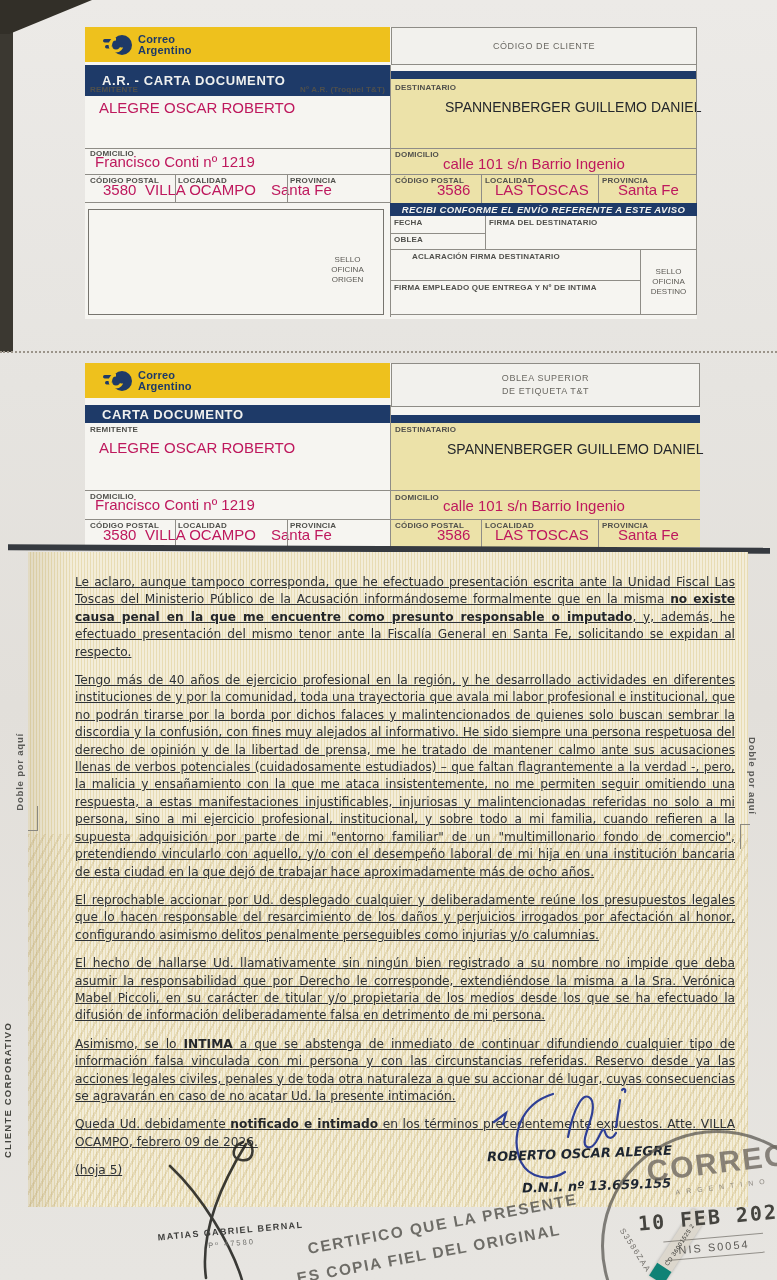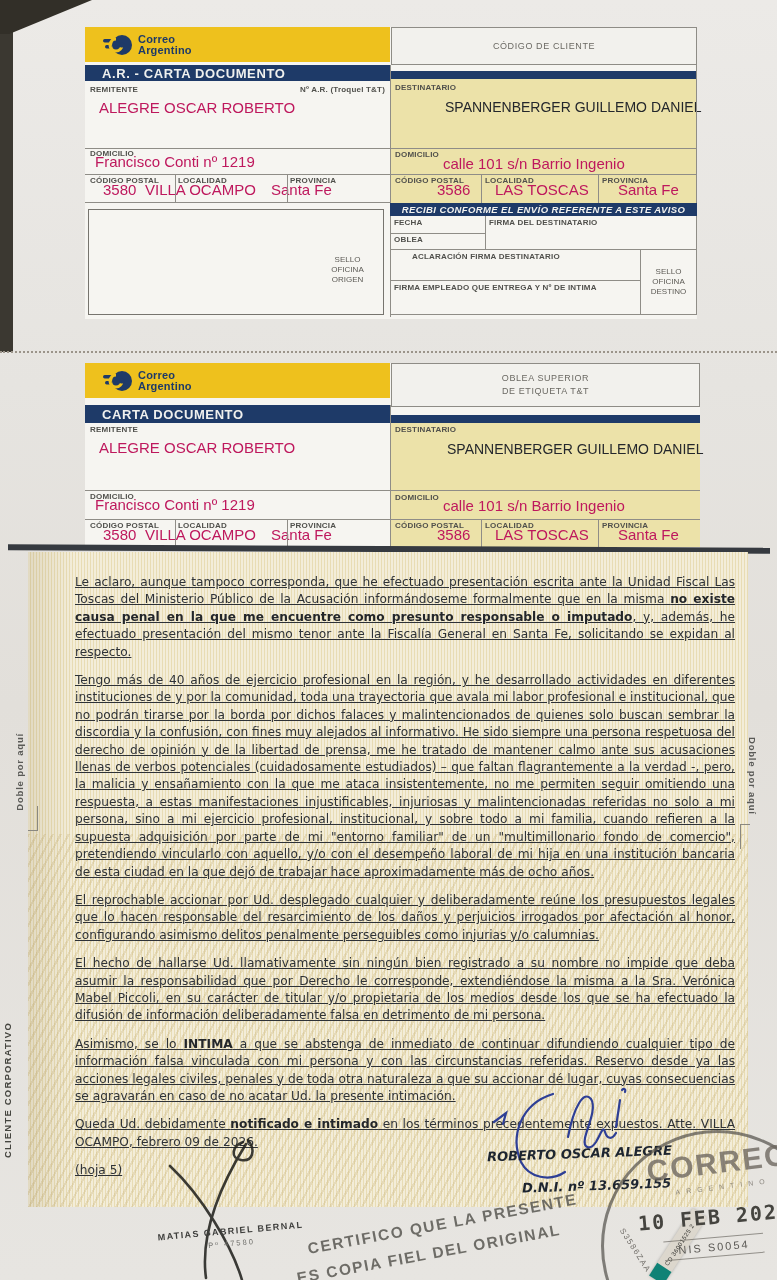--- a/index.html
+++ b/index.html
@@ -100,21 +100,21 @@
         </svg>
         <div class="logo-text">
           <div>Correo</div>
             <div>Argentino</div>
         </div>
       </div>
     </div>
     <div class="codebox" style="left:306px;top:0;width:306px;height:38px;">
         <span>CÓDIGO DE CLIENTE</span>
       </div>
-    <div class="titlebar" style="left:0;top:38px;width:305px;height:16px;">A.R. - CARTA DOCUMENTO</div>
+    <div class="titlebar" style="left:0;top:38px;width:305px;height:31px;">A.R. - CARTA DOCUMENTO</div>
     <div class="navystrip" style="left:306px;top:44px;width:306px;height:8px;"></div>
     <div class="creambg" style="left:306px;top:52px;width:306px;height:124px;"></div>
 
     <div class="fl" style="left:5px;top:58px;">REMITENTE</div>
     <div class="fl" style="left:180px;top:58px;width:120px;text-align:right;">Nº A.R. (Troquel T&amp;T)</div>
     <div class="fv" style="left:14px;top:72px;">ALEGRE OSCAR ROBERTO</div>
     <div class="fl" style="left:5px;top:122px;">DOMICILIO</div>
     <div class="fv" style="left:10px;top:126px;">Francisco Conti nº 1219</div>
     <div class="fl" style="left:5px;top:149px;">CÓDIGO POSTAL</div>
     <div class="fl" style="left:93px;top:149px;">LOCALIDAD</div>

